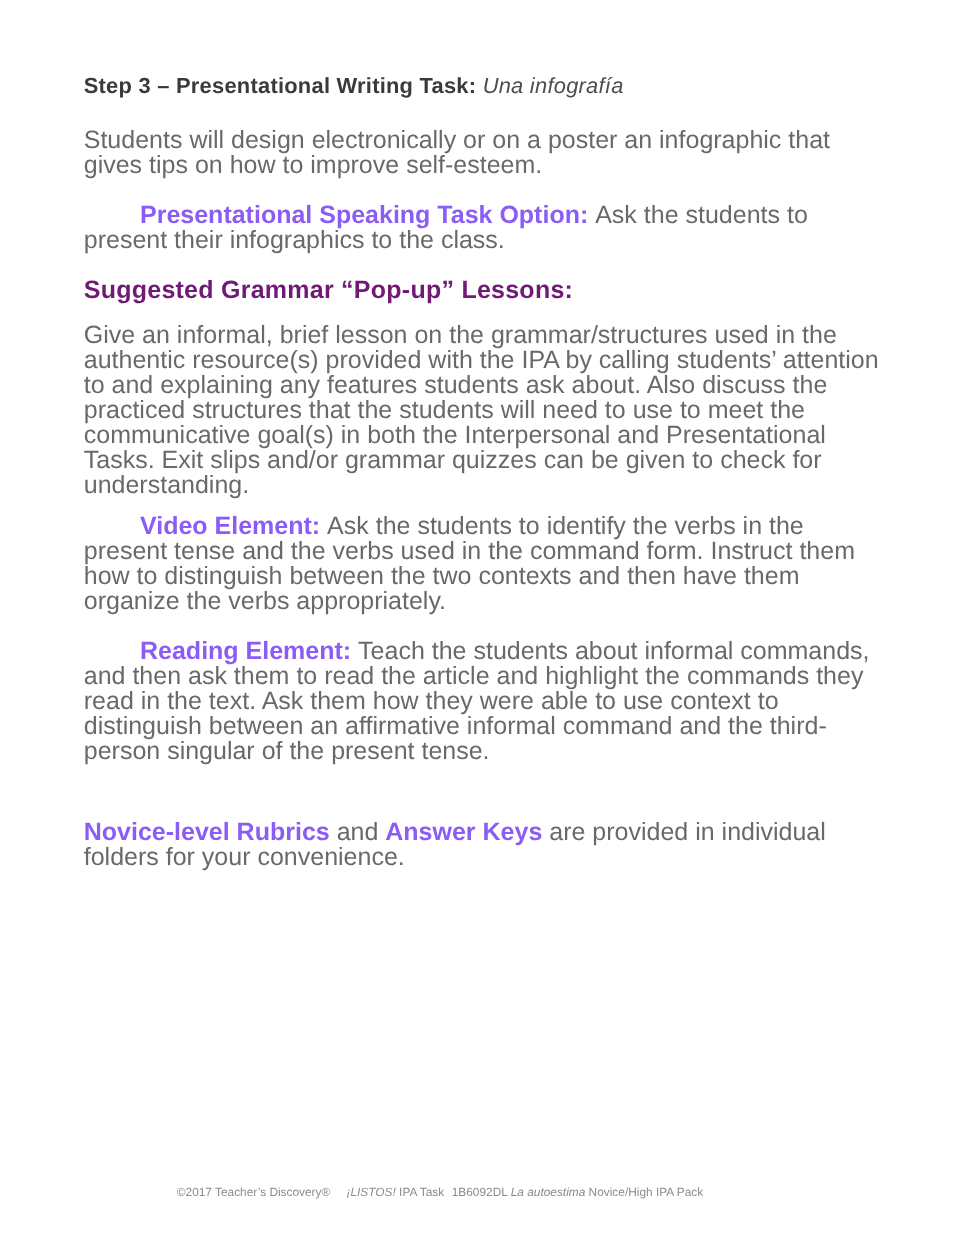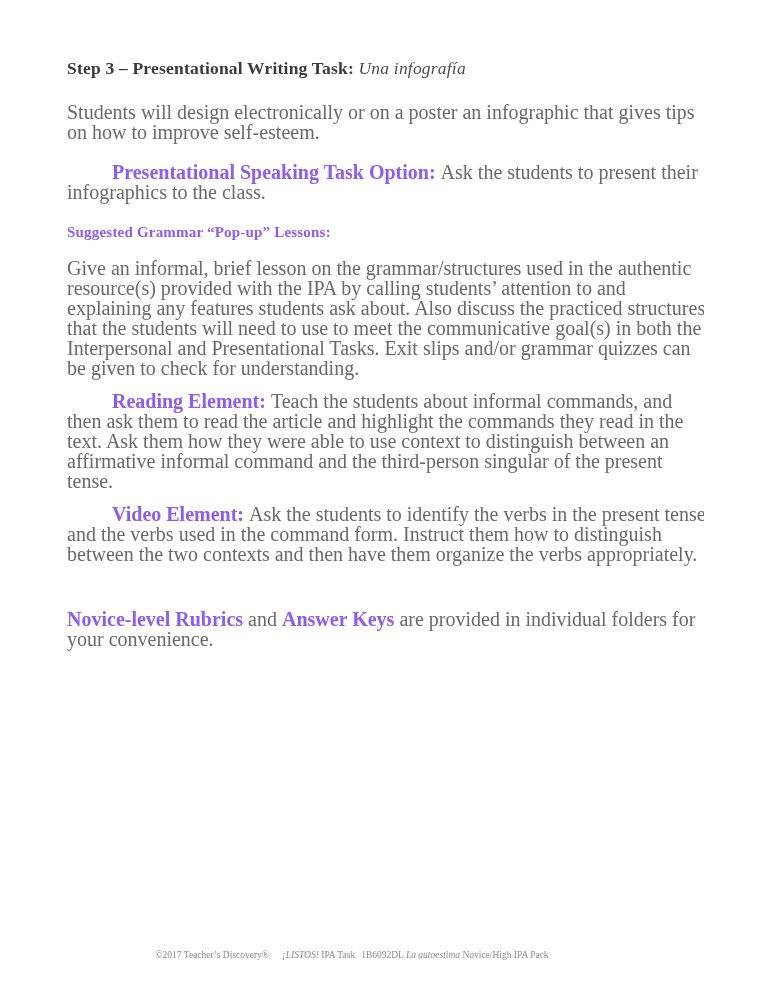--- a/index.html
+++ b/index.html
@@ -5,21 +5,21 @@
   html, body {
     margin: 0;
     padding: 0;
     background: #ffffff;
   }
   .page {
     position: relative;
     width: 704px;
     height: 1000px;
     background: #ffffff;
-    font-family: Liberation Serif, serif;
+    font-family: Liberation Sans, sans-serif;
     color: #69696b;
     overflow: hidden;
     box-sizing: border-box;
   }
   .content {
     position: absolute;
     left: 67px;
     top: 57px;
     width: 640px;
   }
@@ -30,24 +30,24 @@
     color: #3a3a3c;
     margin: 0 0 23px 0;
     letter-spacing: 0.2px;
   }
   h1.doc-title .title-italic {
     font-weight: normal;
     font-style: italic;
     color: #4d4d4f;
   }
   h2.section-heading {
-    font-size: 15px;
+    font-size: 20px;
     line-height: 21px;
     font-weight: bold;
-    color: #8b5cf6;
+    color: #701a75;
     margin: 16px 0 15px 0;
     letter-spacing: 0.2px;
   }
   p {
     font-size: 20px;
     line-height: 20px;
     margin: 0 0 20px 0;
     color: #69696b;
   }
   p.indented {
@@ -90,23 +90,23 @@
     <h1 class="doc-title"><span>Step 3 – Presentational Writing Task: </span><span class="title-italic">Una infografía</span></h1>
 
     <p><span>Students will design electronically or on a poster an infographic that gives tips on how to improve self-esteem.</span></p>
 
     <p class="indented"><span class="bold-lead">Presentational Speaking Task Option: </span><span>Ask the students to present their infographics to the class.</span></p>
 
     <h2 class="section-heading">Suggested Grammar “Pop-up” Lessons:</h2>
 
     <p class="tight"><span>Give an informal, brief lesson on the grammar/structures used in the authentic resource(s) provided with the IPA by calling students’ attention to and explaining any features students ask about. Also discuss the practiced structures that the students will need to use to meet the communicative goal(s) in both the Interpersonal and Presentational Tasks. Exit slips and/or grammar quizzes can be given to check for understanding.</span></p>
 
+    <p class="indented"><span class="bold-lead">Video Element: </span><span>Ask the students to identify the verbs in the present tense and the verbs used in the command form. Instruct them how to distinguish between the two contexts and then have them organize the verbs appropriately.</span></p>
+
     <p class="indented tight"><span class="bold-lead">Reading Element: </span><span>Teach the students about informal commands, and then ask them to read the article and highlight the commands they read in the text. Ask them how they were able to use context to distinguish between an affirmative informal command and the third-person singular of the present tense.</span></p>
-
-    <p class="indented"><span class="bold-lead">Video Element: </span><span>Ask the students to identify the verbs in the present tense and the verbs used in the command form. Instruct them how to distinguish between the two contexts and then have them organize the verbs appropriately.</span></p>
 
     <p class="rubrics-line"><span class="bold-lead">Novice-level Rubrics</span><span> and </span><span class="bold-lead">Answer Keys</span><span> are provided in individual folders for your convenience.</span></p>
 
   </div>
 
   <div class="footer">
     <span class="seg">©2017 Teacher’s Discovery®</span><span class="seg gap1"><span class="ital">¡LISTOS!</span><span> IPA Task</span></span><span class="seg gap2"><span>1B6092DL </span><span class="ital">La autoestima</span><span> Novice/High IPA Pack</span></span>
   </div>
 </div>
 

